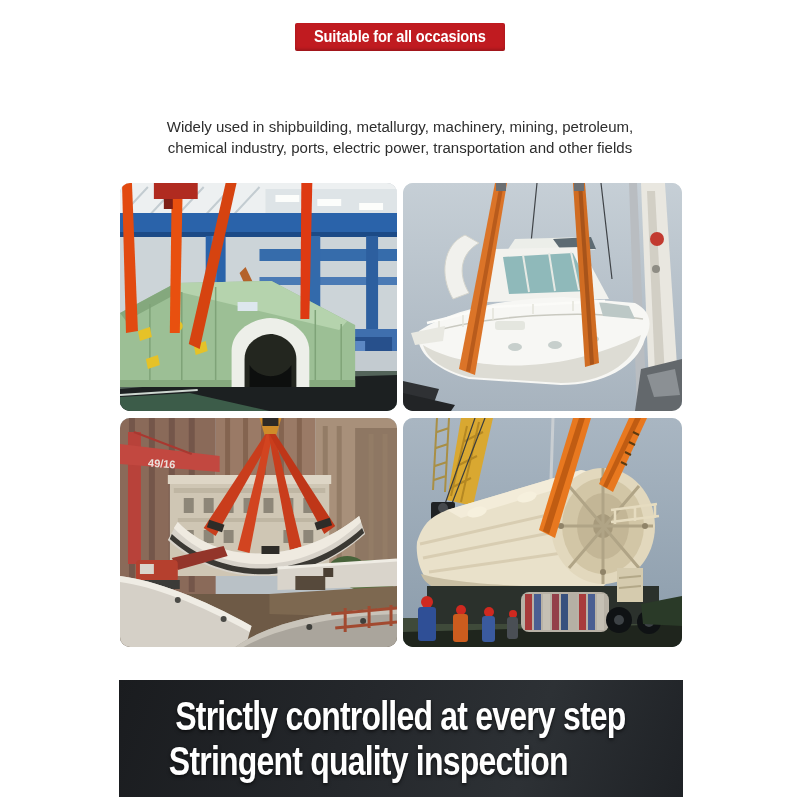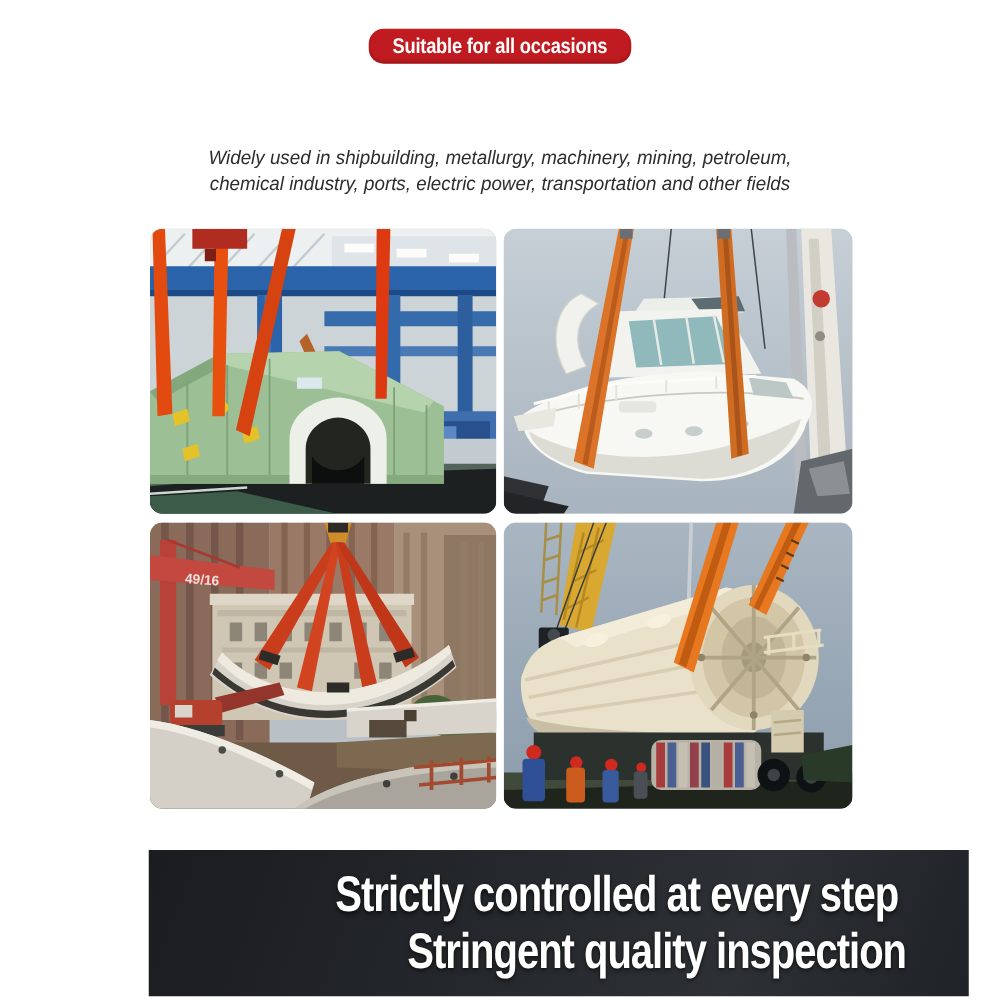--- a/index.html
+++ b/index.html
@@ -3,50 +3,50 @@
 <meta charset="utf-8">
 <style>
   * { margin:0; padding:0; box-sizing:border-box; }
   html,body { background:#ffffff; }
   .page {
     position:relative; width:800px; height:800px; background:#ffffff;
     overflow:hidden; font-family:"Liberation Sans", sans-serif;
   }
   .badge {
     position:absolute; top:23px; left:50%; transform:translateX(-50%);
-    width:210px; height:28px; background:#c01b20; border-radius:12px;
+    width:210px; height:28px; background:#c01b20; border-radius:2px;
     display:flex; align-items:center; justify-content:center;
     box-shadow: inset 0 -2px 3px rgba(0,0,0,0.18);
   }
   .badge-label {
     color:#ffffff; font-size:17px; font-weight:700; white-space:nowrap;
     transform:scaleX(0.86); letter-spacing:-0.2px;
   }
   .title { position:absolute; top:57px; left:0; width:800px; text-align:center; }
   .title-inner {
     display:inline-block; white-space:nowrap; transform:scaleX(0.82);
     font-size:46px; font-weight:700; letter-spacing:-1px; line-height:54px; color:#1d1d1f;
   }
   .title-highlight { color:#cb1217; }
   .subtitle {
     position:absolute; top:116px; left:0; width:800px; text-align:center;
-    font-size:15.5px; line-height:21px; color:#2d2d2d;font-style:italic;
+    font-size:15.5px; line-height:21px; color:#2d2d2d;
   }
   .subtitle .line { display:block; transform:scaleX(0.97); white-space:nowrap; }
   .gallery {
     position:absolute; left:120px; top:183px; width:562px; height:464px;
     display:grid; grid-template-columns:277px 279px; grid-template-rows:228px 229px;
     column-gap:6px; row-gap:7px;
   }
   .photo { border-radius:10px; overflow:hidden; position:relative; background:#ccd4d8; }
   .photo svg { display:block; width:100%; height:100%; }
   .footer {
-    position:absolute; left:119px; top:680px; width:656px; height:117px;
+    position:absolute; left:119px; top:680px; width:564px; height:117px;
     background:linear-gradient(110deg,#1a1c1f 0%,#24272b 40%,#2d3135 72%,#1f2226 100%);
-    display:flex; flex-direction:column; align-items:flex-end; justify-content:center;
+    display:flex; flex-direction:column; align-items:flex-start; justify-content:center;
   }
   .footer-line {
     color:#ffffff; font-size:40px; font-weight:700; letter-spacing:-1px;
     line-height:45px; white-space:nowrap; transform:scaleX(0.8);
     text-shadow:0 2px 4px rgba(0,0,0,0.55), 0 0 2px rgba(0,0,0,0.4);
   }
 </style>
 </head>
 <body>
 

